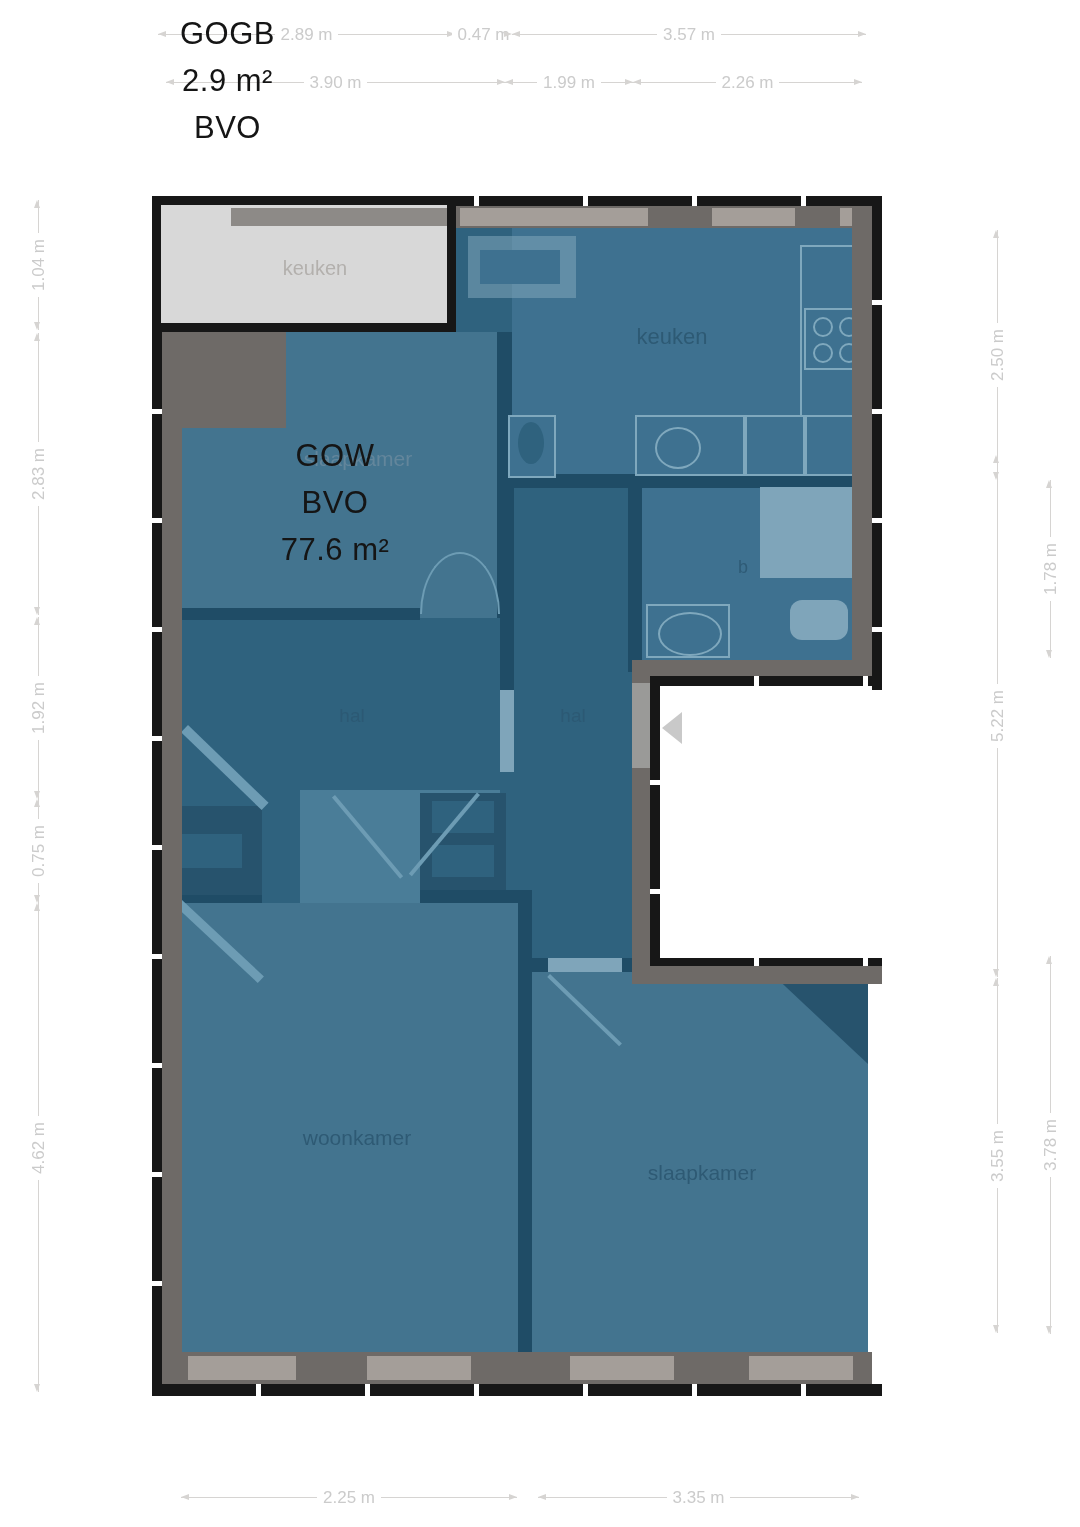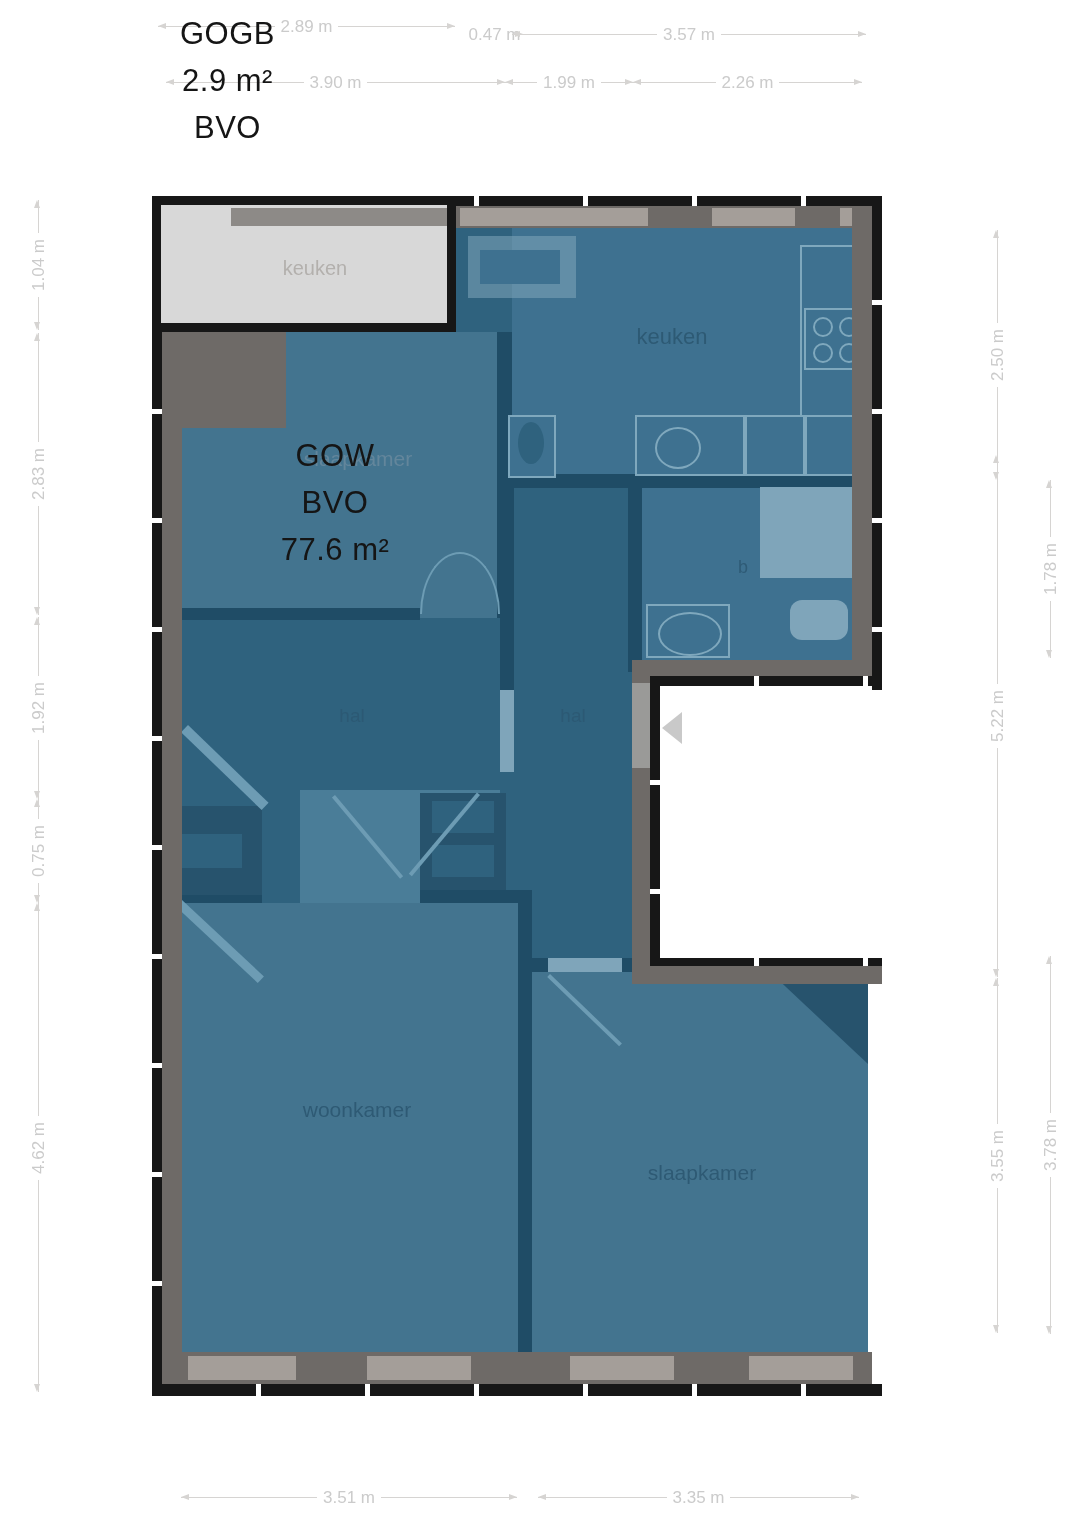--- a/index.html
+++ b/index.html
@@ -50,24 +50,24 @@
   
   .rlabel{position:absolute;color:var(--rlab);opacity:.85;font-size:21px;transform:translate(-50%,-50%);white-space:nowrap;}
   .olay{position:absolute;color:var(--olay);font-size:31px;line-height:47px;text-align:center;z-index:40;letter-spacing:.5px;}
   .olay div{white-space:nowrap;}
 </style>
 </head>
 <body>
 
 <div id="canvas">
 
-  <div class="dimh" style="left:158px;top:26px;width:297px;">
+  <div class="dimh" style="left:158px;top:34px;width:297px;">
       <span class="dl">2.89 m</span>
     </div>
-  <div class="dimh" style="left:466px;top:34px;width:57px;">
+  <div class="dimh" style="left:455px;top:34px;width:57px;">
       <span class="dl">0.47 m</span>
     </div>
   <div class="dimh" style="left:512px;top:34px;width:354px;">
       <span class="dl">3.57 m</span>
     </div>
 
   <div class="dimh" style="left:166px;top:82px;width:339px;">
       <span class="dl">3.90 m</span>
     </div>
   <div class="dimh" style="left:505px;top:82px;width:128px;">
@@ -104,21 +104,21 @@
     </div>
 
   <div class="dimv" style="left:1050px;top:480px;height:178px;">
       <span class="dl">1.78 m</span>
     </div>
   <div class="dimv" style="left:1050px;top:956px;height:378px;">
       <span class="dl">3.78 m</span>
     </div>
 
   <div class="dimh" style="left:181px;top:1497px;width:336px;">
-      <span class="dl">3.51 m</span>
+      <span class="dl">2.25 m</span>
     </div>
   <div class="dimh" style="left:538px;top:1497px;width:321px;">
       <span class="dl">3.35 m</span>
     </div>
 
   <div class="abs" style="left:456px;top:210px;width:412px;height:264px;background:var(--keuk);"></div>
   <div class="abs" style="left:456px;top:218px;width:56px;height:170px;background:var(--hal);"></div>
   <div class="abs" style="left:500px;top:480px;width:152px;height:478px;background:var(--hal);"></div>
   <div class="abs" style="left:166px;top:618px;width:486px;height:285px;background:var(--hal);"></div>
   <div class="abs" style="left:300px;top:790px;width:200px;height:113px;background:var(--vest);"></div>
@@ -213,21 +213,21 @@
   <div class="abs wbh" style="left:650px;top:958px;width:232px;height:10px;"></div>
   <div class="abs wg" style="left:632px;top:966px;width:250px;height:18px;"></div>
   <div class="abs" style="left:662px;top:712px;width:0;height:0;border-top:16px solid transparent;border-bottom:16px solid transparent;border-right:20px solid var(--arrow);"></div>
 
   <div class="rlabel" style="left:315px;top:268px;color:#b3b0ad;opacity:1;font-size:20px;">keuken</div>
   <div class="rlabel" style="left:672px;top:337px;font-size:22px;">keuken</div>
   <div class="rlabel" style="left:358px;top:459px;color:#6e8ca0;opacity:.75;">slaapkamer</div>
   <div class="rlabel" style="left:352px;top:716px;font-size:19px;opacity:.7;">hal</div>
   <div class="rlabel" style="left:573px;top:716px;font-size:19px;opacity:.7;">hal</div>
   <div class="rlabel" style="left:743px;top:567px;font-size:18px;opacity:.8;">b</div>
-  <div class="rlabel" style="left:357px;top:1110px;">woonkamer</div>
+  <div class="rlabel" style="left:357px;top:1138px;">woonkamer</div>
   <div class="rlabel" style="left:702px;top:1173px;">slaapkamer</div>
 
   <div class="olay" style="left:150px;top:10px;width:155px;">
     <div>GOGB</div>
     <div>2.9 m²</div>
     <div>BVO</div>
   </div>
   <div class="olay" style="left:245px;top:432px;width:180px;">
     <div>GOW</div>
     <div>BVO</div>

